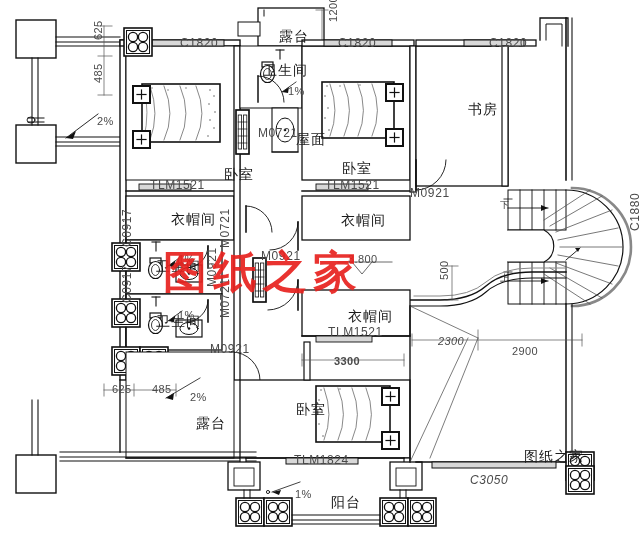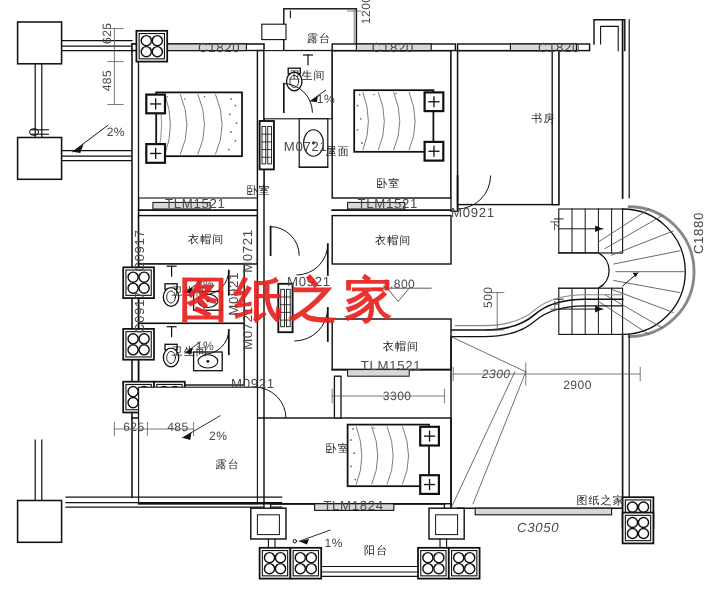--- a/index.html
+++ b/index.html
@@ -10,21 +10,21 @@
   #plan{position:absolute;left:0;top:0;width:640px;height:544px;}
   .lbl{
     position:absolute;
     font-family:"Liberation Sans", sans-serif;
     color:#3a3a3a;
     white-space:nowrap;
     user-select:none;
   }
   .dim{font-size:11px;letter-spacing:0.4px;color:#4a4a4a;}
   .code{font-size:12px;letter-spacing:0.6px;color:#4a4a4a;}
-  .room{font-size:10px;color:#1c1c1c;letter-spacing:1px;}
+  .room{font-size:14px;color:#1c1c1c;letter-spacing:1px;}
   .tiny{font-size:9px;color:#2b2b2b;}
   #watermark{
     position:absolute;
     left:163px;top:243px;
     font-family:"Liberation Serif", serif;
     font-size:44px;
     font-weight:bold;
     color:#e8221f;
     letter-spacing:6px;
     opacity:0.92;
@@ -381,21 +381,21 @@
       <line x1="176" y1="384" x2="176" y2="396" stroke="#555" stroke-width="0.7"></line>
     </g>
   </svg>
 
   <div id="rooms-layer">
       <div class="lbl room" style="left: 296px; top: 131px; transform-origin: 0px 0px;">屋面</div>
       <div class="lbl room" style="left: 279px; top: 28px; transform-origin: 0px 0px;">露台</div>
       <div class="lbl room" style="left: 224px; top: 166px; transform-origin: 0px 0px;">卧室</div>
       <div class="lbl room" style="left: 342px; top: 160px; transform-origin: 0px 0px;">卧室</div>
       <div class="lbl room" style="left: 296px; top: 401px; transform-origin: 0px 0px;">卧室</div>
-      <div class="lbl room" style="left: 483px; top: 101px; transform-origin: 0px 0px;">书房</div>
+      <div class="lbl room" style="left: 468px; top: 101px; transform-origin: 0px 0px;">书房</div>
       <div class="lbl room" style="left: 171px; top: 211px; transform-origin: 0px 0px;">衣帽间</div>
       <div class="lbl room" style="left: 341px; top: 212px; transform-origin: 0px 0px;">衣帽间</div>
       <div class="lbl room" style="left: 348px; top: 308px; transform-origin: 0px 0px;">衣帽间</div>
       <div class="lbl room" style="left: 156px; top: 258px; transform-origin: 0px 0px;">卫生间</div>
       <div class="lbl room" style="left: 156px; top: 313px; transform-origin: 0px 0px;">卫生间</div>
       <div class="lbl room" style="left: 263px; top: 62px; transform-origin: 0px 0px;">卫生间</div>
       <div class="lbl room" style="left: 196px; top: 415px; transform-origin: 0px 0px;">露台</div>
       <div class="lbl room" style="left: 331px; top: 494px; transform-origin: 0px 0px;">阳台</div>
       <div class="lbl room" style="left: 524px; top: 448px; transform-origin: 0px 0px;">图纸之家</div>
     </div>
@@ -421,21 +421,21 @@
       <div class="lbl code" style="left: 210px; top: 342px; transform-origin: 0px 0px;">M0921</div>
       <div class="lbl code" style="left: 205px; top: 287px; transform: rotate(-90deg); transform-origin: 0px 0px;">M0921</div>
     </div>
   <div id="dims-layer">
       <div class="lbl dim" style="left: 92px; top: 40px; transform: rotate(-90deg); transform-origin: 0px 0px;">625</div>
       <div class="lbl dim" style="left: 92px; top: 83px; transform: rotate(-90deg); transform-origin: 0px 0px;">485</div>
       <div class="lbl dim" style="left: 327px; top: 22px; transform: rotate(-90deg); transform-origin: 0px 0px;">1200</div>
       <div class="lbl dim" style="left: 438px; top: 280px; transform: rotate(-90deg); transform-origin: 0px 0px;">500</div>
       <div class="lbl dim" style="left: 438px; top: 335px; transform-origin: 0px 0px; font-style: italic;">2300</div>
       <div class="lbl dim" style="left: 512px; top: 345px; transform-origin: 0px 0px;">2900</div>
-      <div class="lbl dim" style="left: 348px; top: 355px; transform-origin: 0px 0px;">3300</div>
+      <div class="lbl dim" style="left: 334px; top: 355px; transform-origin: 0px 0px; font-weight: bold;">3300</div>
       <div class="lbl dim" style="left: 112px; top: 383px; transform-origin: 0px 0px;">625</div>
       <div class="lbl dim" style="left: 152px; top: 383px; transform-origin: 0px 0px;">485</div>
     </div>
   <div id="slopes-layer">
       <div class="lbl dim" style="left: 97px; top: 115px; transform-origin: 0px 0px;">2%</div>
       <div class="lbl dim" style="left: 178px; top: 253px; transform-origin: 0px 0px;">1%</div>
       <div class="lbl dim" style="left: 178px; top: 309px; transform-origin: 0px 0px;">1%</div>
       <div class="lbl dim" style="left: 288px; top: 85px; transform-origin: 0px 0px;">1%</div>
       <div class="lbl dim" style="left: 190px; top: 391px; transform-origin: 0px 0px;">2%</div>
       <div class="lbl dim" style="left: 295px; top: 488px; transform-origin: 0px 0px;">1%</div>

